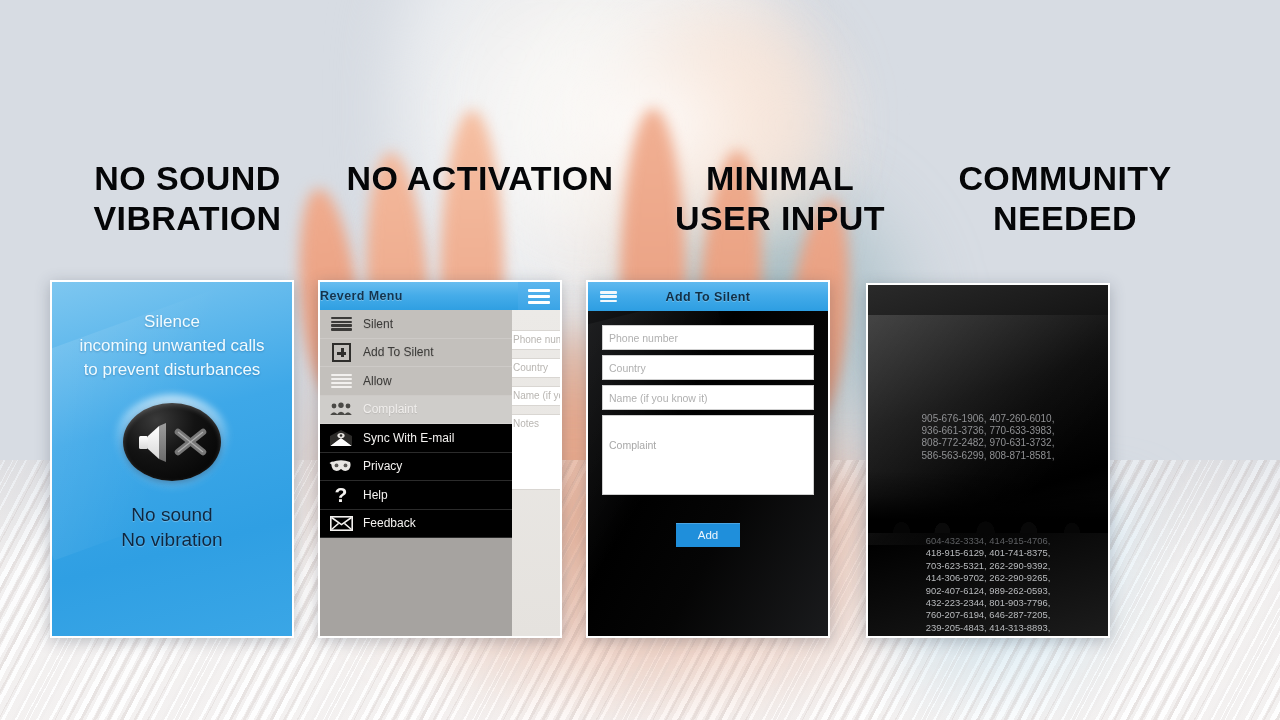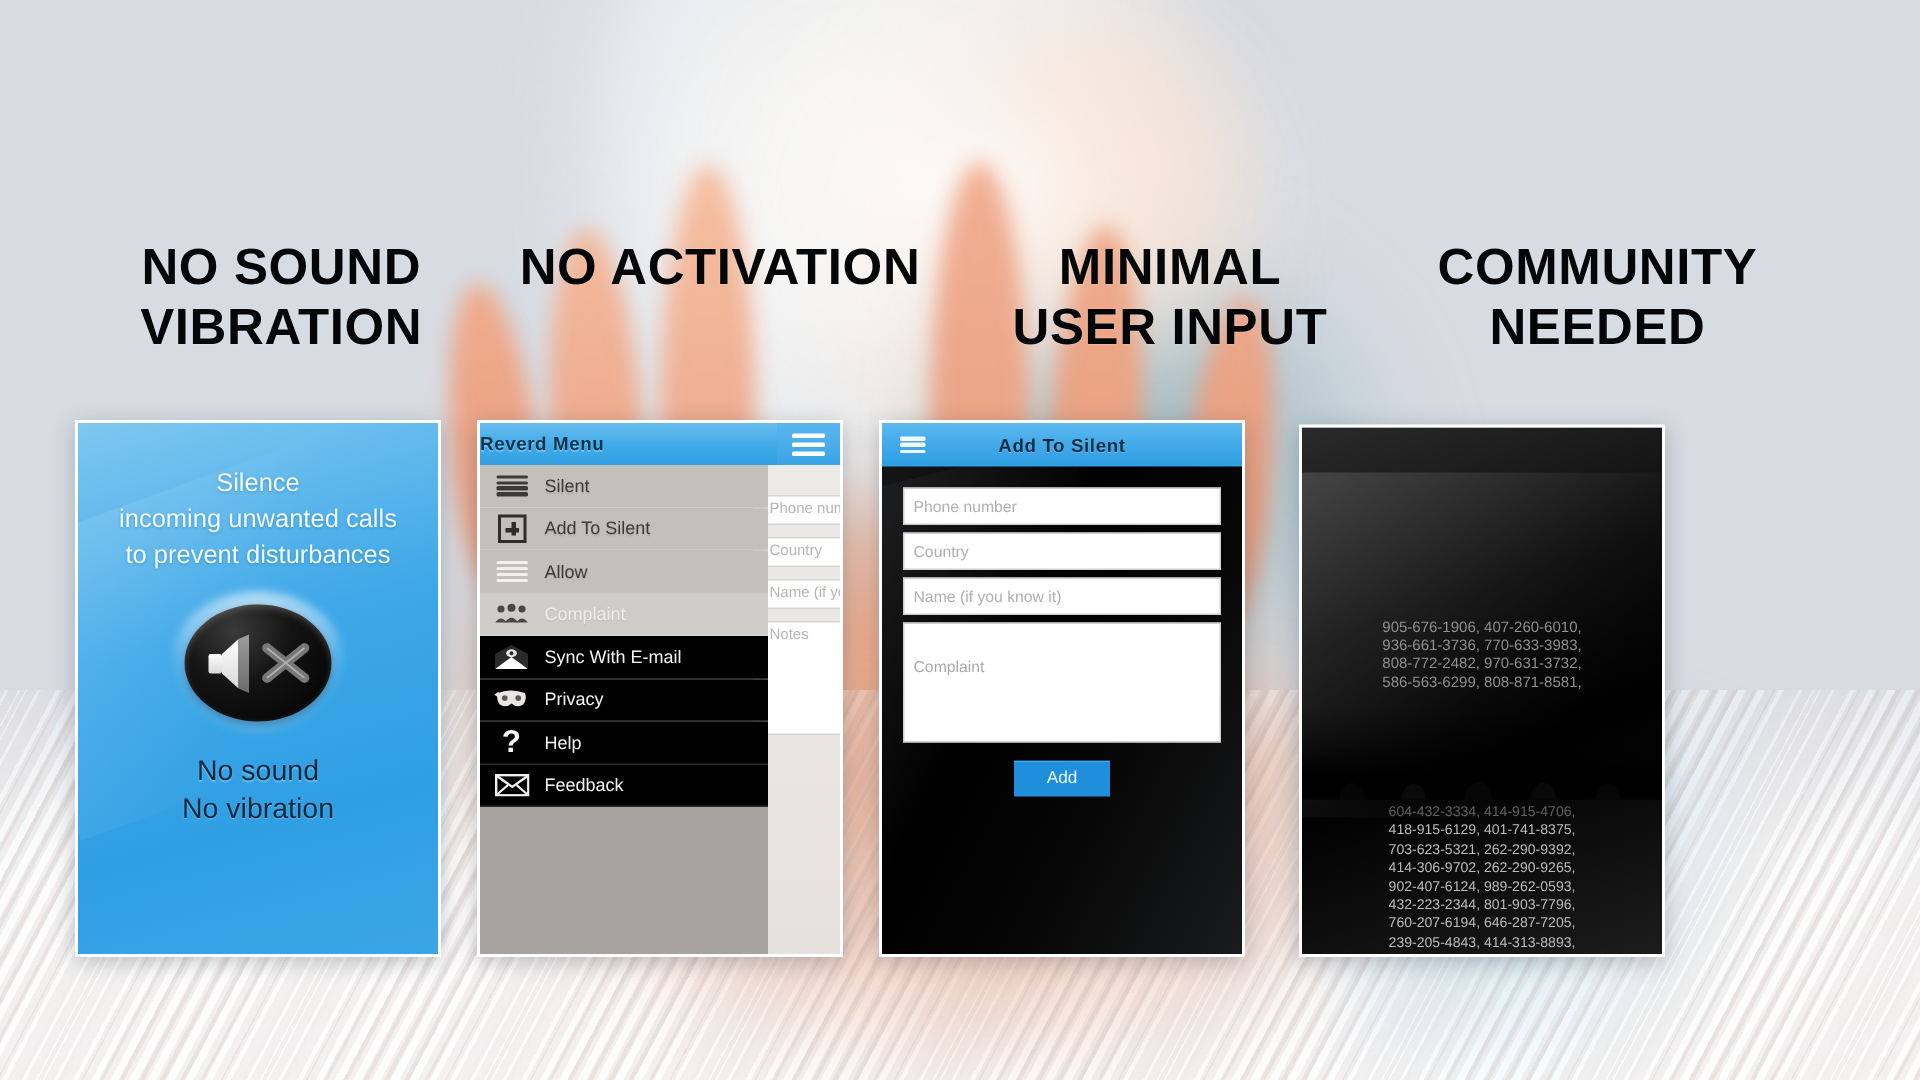--- a/index.html
+++ b/index.html
@@ -227,21 +227,21 @@
   .p3-body { position:absolute; left:0; top:29px; right:0; bottom:0; padding:14px 14px 0; }
   .p3-field {
     width:100%; height:25px; background:#fff; border:1px solid #cfcfcf;
     color:#b0b0b0; font-size:10.5px; padding:0 6px;
     display:flex; align-items:center; margin-bottom:5px;
   }
   .p3-area {
     width:100%; height:80px; background:#fff; border:1px solid #cfcfcf;
     color:#a8a8a8; font-size:10.5px; padding:23px 6px;
   }
-  .p3-addwrap { margin-top:12px; text-align:center; }
+  .p3-addwrap { margin-top:28px; text-align:center; }
   .p3-add {
     display:inline-block; background:#1f8fdb; color:#eaf5fd;
     font-size:11.5px; padding:6px 22px; border:0; cursor:pointer;
     box-shadow:inset 0 1px 0 rgba(255,255,255,.20);
   }
 
   
   .p4-bg {
     position:absolute; inset:0;
     background:linear-gradient(162deg,#2a2a2a 0%,#0c0c0c 34%,#000 60%,#1c1c1c 100%);

